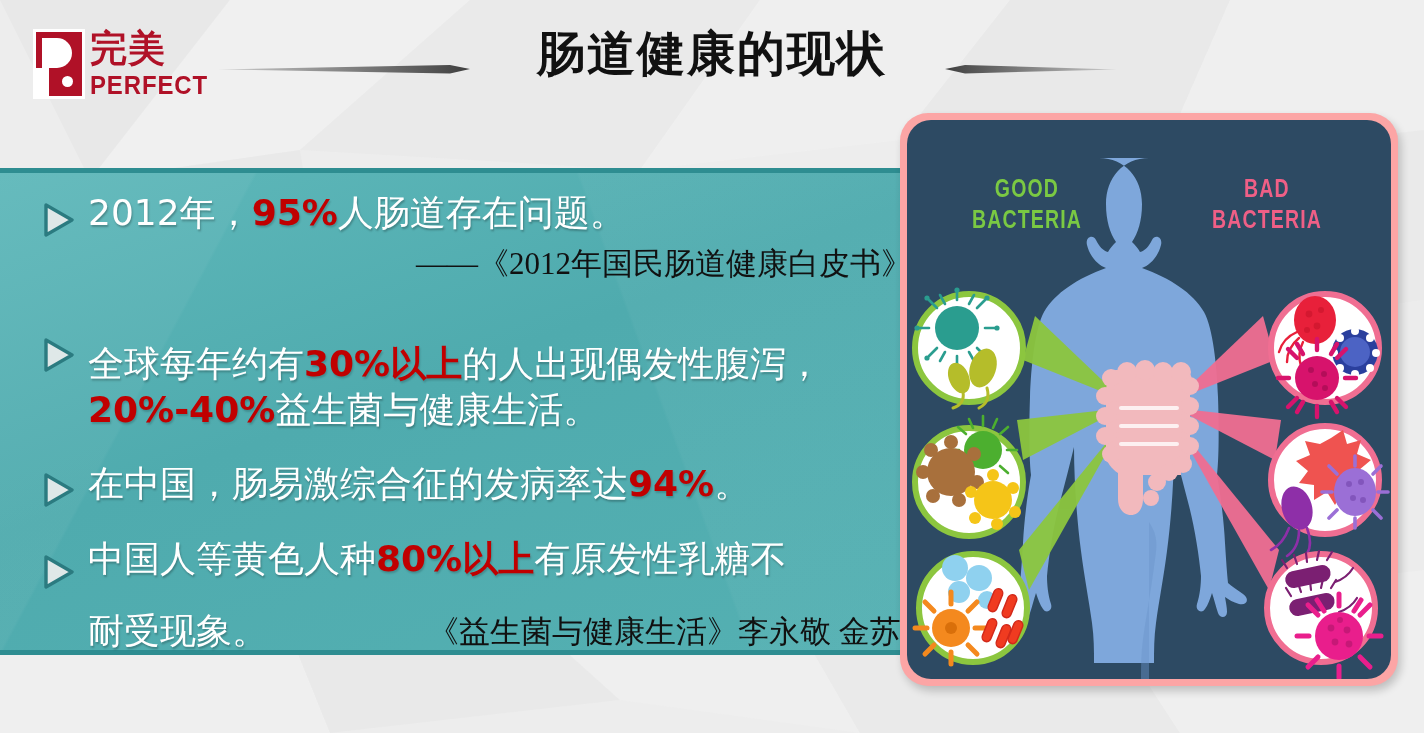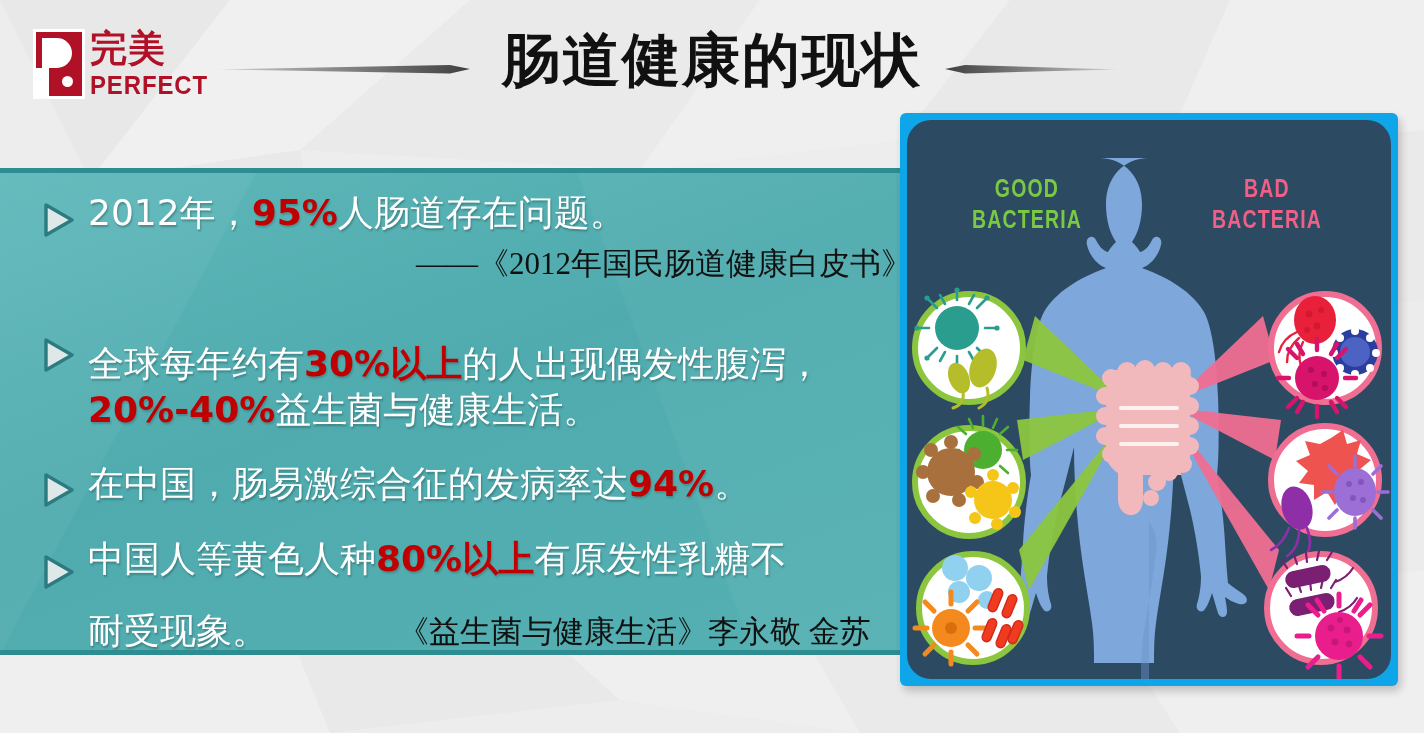--- a/index.html
+++ b/index.html
@@ -42,21 +42,21 @@
     font-family:"DejaVu Sans",sans-serif;
   }
   .logo-en {
     position:absolute; left:57px; top:45px; font-size:26px; font-weight:bold;
     color:#b01127; letter-spacing:1px; line-height:28px;
     font-family:"Liberation Sans",sans-serif; transform:scaleX(0.92); transform-origin:left;
   }
 
   .title {
     position:absolute; left:0; top:22px; width:1424px; text-align:center;
-    font-size:58px; font-weight:bold; color:#111111; letter-spacing:2px;
+    font-size:48px; font-weight:bold; color:#111111; letter-spacing:2px;
     font-family:"DejaVu Sans",sans-serif;
   }
   .spear { position:absolute; top:60px; height:18px; }
   .spear.left  { left:218px;  width:252px; }
   .spear.right { left:945px;  width:172px; }
 
   
   .panel {
     position:absolute; left:0; top:168px; width:902px; height:487px;
     background:linear-gradient(160deg,#5fb8ba 0%,#4fabae 45%,#54b0b2 100%);
@@ -96,21 +96,21 @@
 
   .cite {
     position:absolute; color:#111111;
     font-family:Liberation Serif, serif;
     font-size:31px; line-height:38px; white-space:nowrap;margin-left:18px;
   }
 
   
   .card {
     position:absolute; left:900px; top:113px; width:498px; height:573px;
-    background:#0ea5e9; border-radius:6px; z-index:4;
+    background:#fca5a5; border-radius:28px; z-index:4;
     box-shadow:3px 5px 9px rgba(0,0,0,0.20);
     padding:7px;
   }
   .card-inner {
     width:100%; height:100%; background:#2d4a63; border-radius:24px;
     position:relative; overflow:hidden;
   }
   .card-inner svg { display:block; }
   .lbl {
     position:absolute; font-family:"Liberation Sans",sans-serif;
@@ -230,21 +230,21 @@
         <svg width="30" height="34" viewBox="0 0 30 34">
           <polygon points="2,2 28,17 2,32" fill="#dfe8e8" stroke="#2b7b80" stroke-width="3.4" stroke-linejoin="round"></polygon>
         </svg>
       </div>
       <div class="btext" style="left:88px; top:0px;">
         <span>中国人等黄色人种</span><span class="hl">80%以上</span><span>有原发性乳糖不</span>
       </div>
       <div class="btext" style="left:88px; top:72px;">
         <span>耐受现象。</span>
       </div>
-      <div class="cite" style="left:380px; top:80px;text-align:center;">《益生菌与健康生活》李永敬  金苏</div>
+      <div class="cite" style="left:410px; top:80px;text-align:center;">《益生菌与健康生活》李永敬  金苏</div>
     </div>
 
   </div>
 </div>
 
 <div class="card">
   <div class="card-inner">
 
     <svg width="484" height="559" viewBox="0 0 484 559">
 

